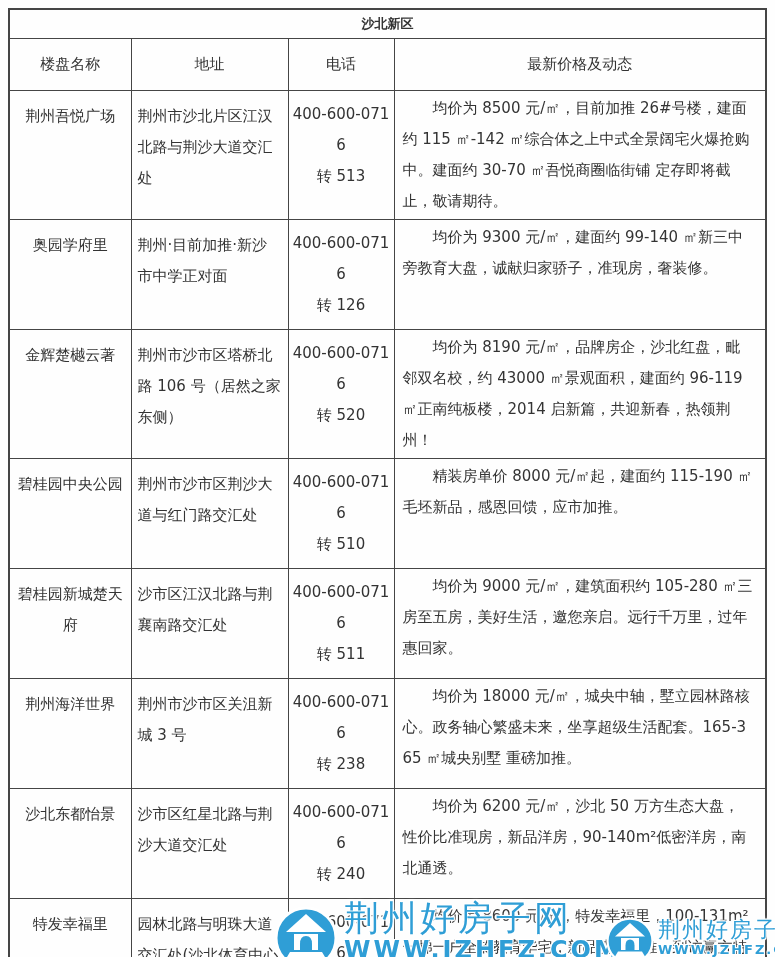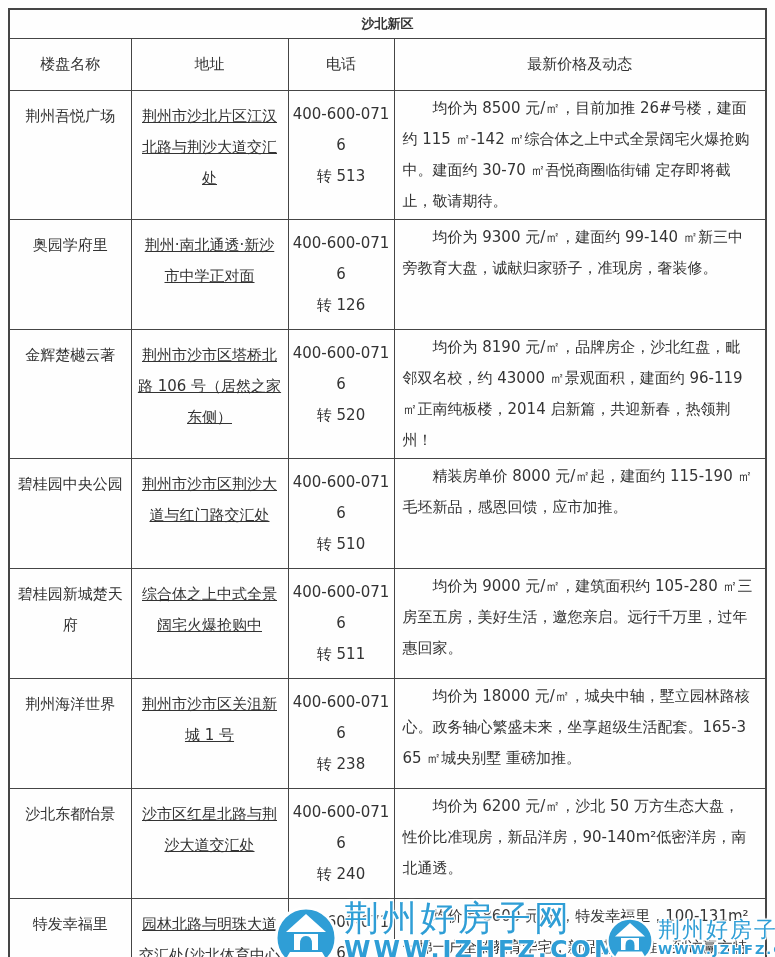--- a/index.html
+++ b/index.html
@@ -34,21 +34,21 @@
     word-break:break-all;
     overflow:hidden;
   }
   tr.title-row th{
     height:24px;line-height:24px;
     text-align:center;font-weight:700;font-size:13px;padding:2px 0;
   }
   tr.header-row th{height:27px;text-align:center;}
   td.c-name{text-align:center;margin-top:47px;}
   td.c-name span{display:block;}
-  td.c-addr{text-align:center;text-decoration:underline;}
+  td.c-addr{text-align:left;}
   td.c-phone{text-align:center;padding:8px 2px;}
   td.c-phone div{line-height:31px;}
   td.c-info{
     text-align:left;
     padding:2px 12px 2px 8px;
     text-indent:2em;
   }
   
   tbody tr:nth-child(1){height:98px;}
   tbody tr:nth-child(2){height:65px;}
@@ -123,21 +123,21 @@
             <div>400-600-0716</div>
             <div>转 513</div>
           </td>
         <td class="c-info">均价为 8500 元/㎡，目前加推 26#号楼，建面约 115 ㎡-142 ㎡综合体之上中式全景阔宅火爆抢购中。建面约 30-70 ㎡吾悦商圈临街铺  定存即将截止，敬请期待。</td>
       </tr>
       <tr>
         <td class="c-name">
             <span>奥园学府里</span>
             <span></span>
           </td>
-        <td class="c-addr">荆州·南北通透·新沙市中学正对面</td>
+        <td class="c-addr">荆州·目前加推·新沙市中学正对面</td>
         <td class="c-phone">
             <div>400-600-0716</div>
             <div>转 126</div>
           </td>
         <td class="c-info">均价为 9300 元/㎡，建面约 99-140 ㎡新三中旁教育大盘，诚献归家骄子，准现房，奢装修。</td>
       </tr>
       <tr>
         <td class="c-name">
             <span>金辉楚樾云著</span>
             <span></span>
@@ -159,33 +159,33 @@
             <div>400-600-0716</div>
             <div>转 510</div>
           </td>
         <td class="c-info">精装房单价 8000 元/㎡起，建面约 115-190 ㎡毛坯新品，感恩回馈，应市加推。</td>
       </tr>
       <tr>
         <td class="c-name">
             <span>碧桂园新城楚天府</span>
             <span></span>
           </td>
-        <td class="c-addr">综合体之上中式全景阔宅火爆抢购中</td>
+        <td class="c-addr">沙市区江汉北路与荆襄南路交汇处</td>
         <td class="c-phone">
             <div>400-600-0716</div>
             <div>转 511</div>
           </td>
         <td class="c-info">均价为 9000 元/㎡，建筑面积约 105-280 ㎡三房至五房，美好生活，邀您亲启。远行千万里，过年惠回家。</td>
       </tr>
       <tr>
         <td class="c-name">
             <span>荆州海洋世界</span>
             <span></span>
           </td>
-        <td class="c-addr">荆州市沙市区关沮新城 1 号</td>
+        <td class="c-addr">荆州市沙市区关沮新城 3 号</td>
         <td class="c-phone">
             <div>400-600-0716</div>
             <div>转 238</div>
           </td>
         <td class="c-info">均价为 18000 元/㎡，城央中轴，墅立园林路核心。政务轴心繁盛未来，坐享超级生活配套。165-365 ㎡城央别墅 重磅加推。</td>
       </tr>
       <tr>
         <td class="c-name">
             <span>沙北东都怡景</span>
             <span></span>

